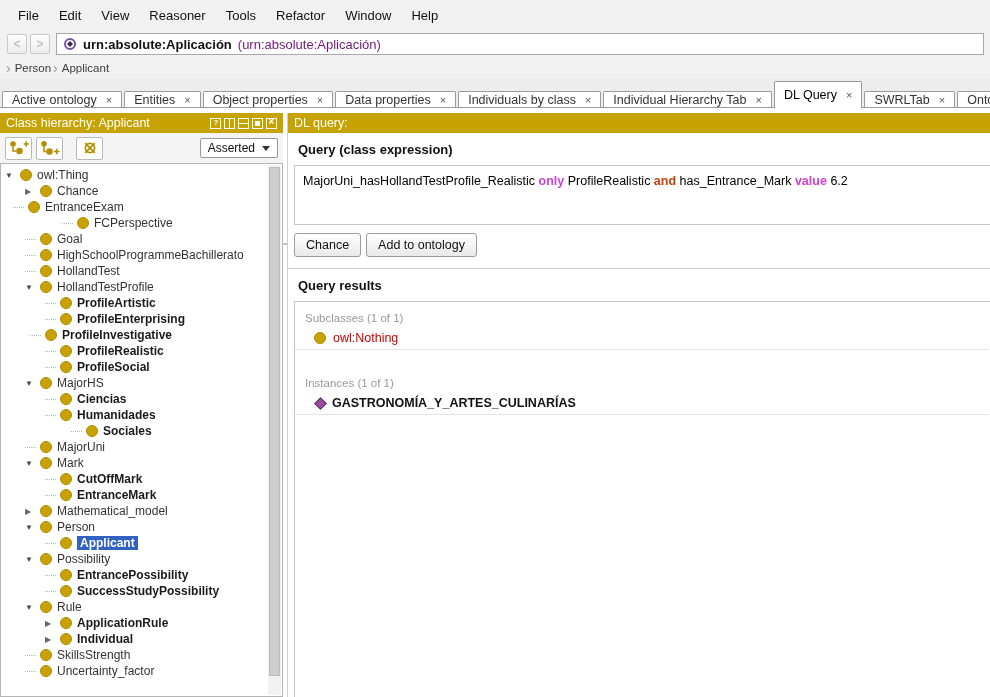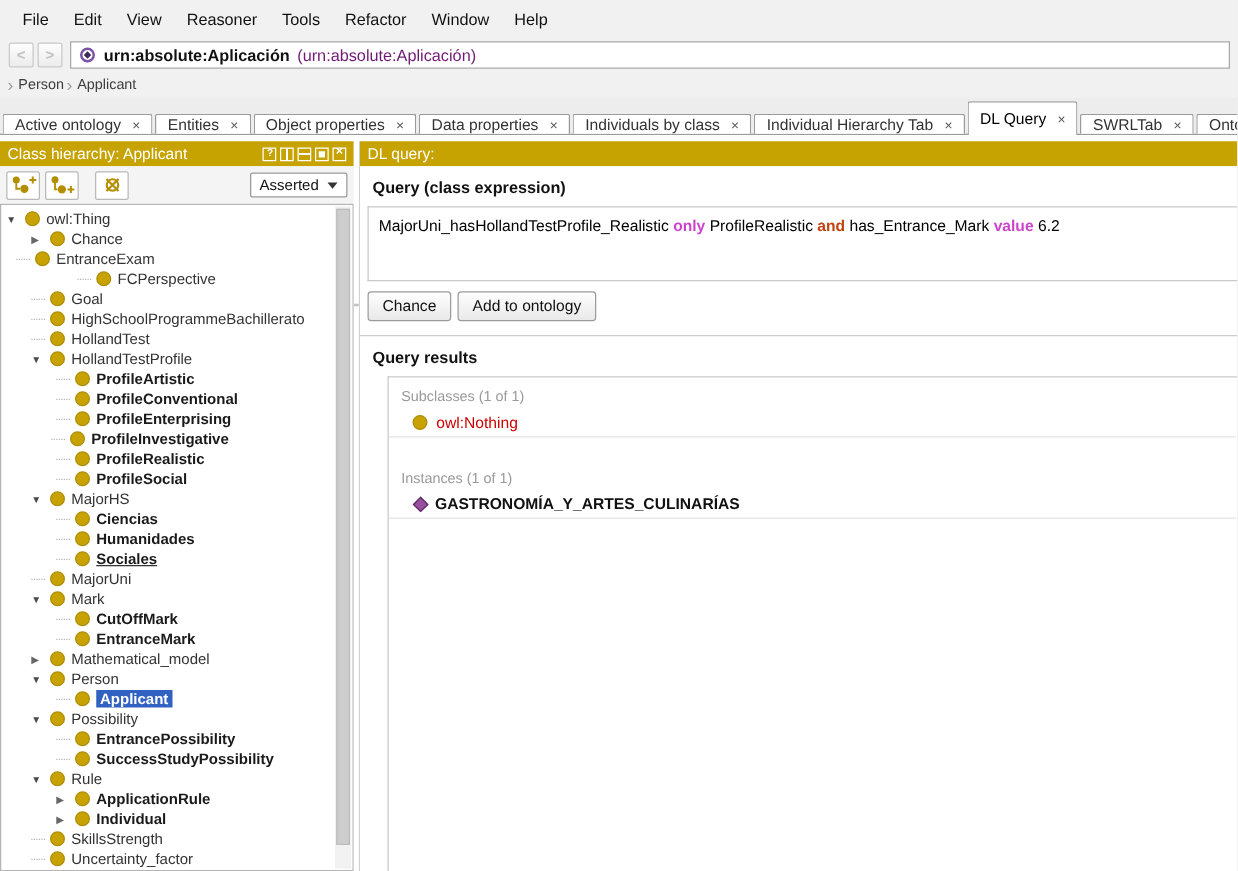--- a/index.html
+++ b/index.html
@@ -87,21 +87,21 @@
   .section-heading { font-weight:bold; font-size:13px; color:#111; margin:9px 0 8px 10px; flex:none; }
   .query-box { flex:none; margin-left:6px; height:60px; border:1px solid #c9c9c9; border-right:none;
                background:#fff; padding:7px 8px; font-size:12.5px; line-height:1.3; }
   .tok-plain    { color:#000; }
   .tok-keyword1 { color:#CC44CC; font-weight:bold; }
   .tok-keyword2 { color:#c2410c; font-weight:bold; }
   .btn-row { flex:none; display:flex; gap:5px; margin:8px 0 11px 6px; }
   .btn { height:24px; padding:0 11px; border:1px solid #9b9b9b; border-radius:3px;
          background:linear-gradient(#fefefe,#e9e9e9); font-size:12.5px; color:#111; font-family:inherit; }
   .hsep { flex:none; border-top:1px solid #ccc; }
-  .results-box { flex:1; margin-left:22px; border:1px solid #c9c9c9; border-right:none; border-bottom:none;
+  .results-box { flex:1; margin-left:6px; border:1px solid #c9c9c9; border-right:none; border-bottom:none;
                  background:#fff; overflow:hidden; }
   .res-label { color:#999; font-size:11.5px; margin:10px 0 3px 10px; }
   .res-row { display:flex; align-items:center; height:23px; padding-left:19px;
              border-bottom:1px solid #e3e3e3; margin-right:1px; }
   .res-red  { color:#CC0000; font-size:12.5px; margin-left:2px; }
   .res-bold { font-weight:bold; font-size:12.5px; color:#111; }
   .instance-icon { width:9px; height:9px; background:#9A4E9E; border:1px solid #5E2D66;
                    transform:rotate(45deg); margin:0 7px 0 2px; flex:none; }
   .res-gap { height:17px; }
 </style>
@@ -300,33 +300,28 @@
               <span class="class-icon"></span>
               <span class="tree-label">HollandTestProfile</span>
             </div>
 
             <div class="tree-row" style="padding-left: 44px;">
               <span class="arrow leaf"></span>
               <span class="class-icon"></span>
               <span class="tree-label bold">ProfileArtistic</span>
             </div>
 
-            <div class="tree-row" style="padding-left: 44px;">
-              <span class="arrow leaf"></span>
-              <span class="class-icon"></span>
-              <span class="tree-label bold">ProfileConventional</span>
-            </div>
 
             <div class="tree-row" style="padding-left: 44px;">
               <span class="arrow leaf"></span>
               <span class="class-icon"></span>
               <span class="tree-label bold">ProfileEnterprising</span>
             </div>
 
-            <div class="tree-row" style="padding-left: 40px;">
+            <div class="tree-row" style="padding-left: 29px;">
               <span class="arrow leaf"></span>
               <span class="class-icon"></span>
               <span class="tree-label bold">ProfileInvestigative</span>
             </div>
 
             <div class="tree-row" style="padding-left: 44px;">
               <span class="arrow leaf"></span>
               <span class="class-icon"></span>
               <span class="tree-label bold">ProfileRealistic</span>
             </div>
@@ -348,21 +343,21 @@
               <span class="class-icon"></span>
               <span class="tree-label bold">Ciencias</span>
             </div>
 
             <div class="tree-row" style="padding-left: 44px;">
               <span class="arrow leaf"></span>
               <span class="class-icon"></span>
               <span class="tree-label bold">Humanidades</span>
             </div>
 
-            <div class="tree-row" style="padding-left: 44px; text-decoration: underline;">
+            <div class="tree-row" style="padding-left: 70px;">
               <span class="arrow leaf"></span>
               <span class="class-icon"></span>
               <span class="tree-label bold">Sociales</span>
             </div>
 
             <div class="tree-row" style="padding-left: 24px;">
               <span class="arrow leaf"></span>
               <span class="class-icon"></span>
               <span class="tree-label">MajorUni</span>
             </div>

